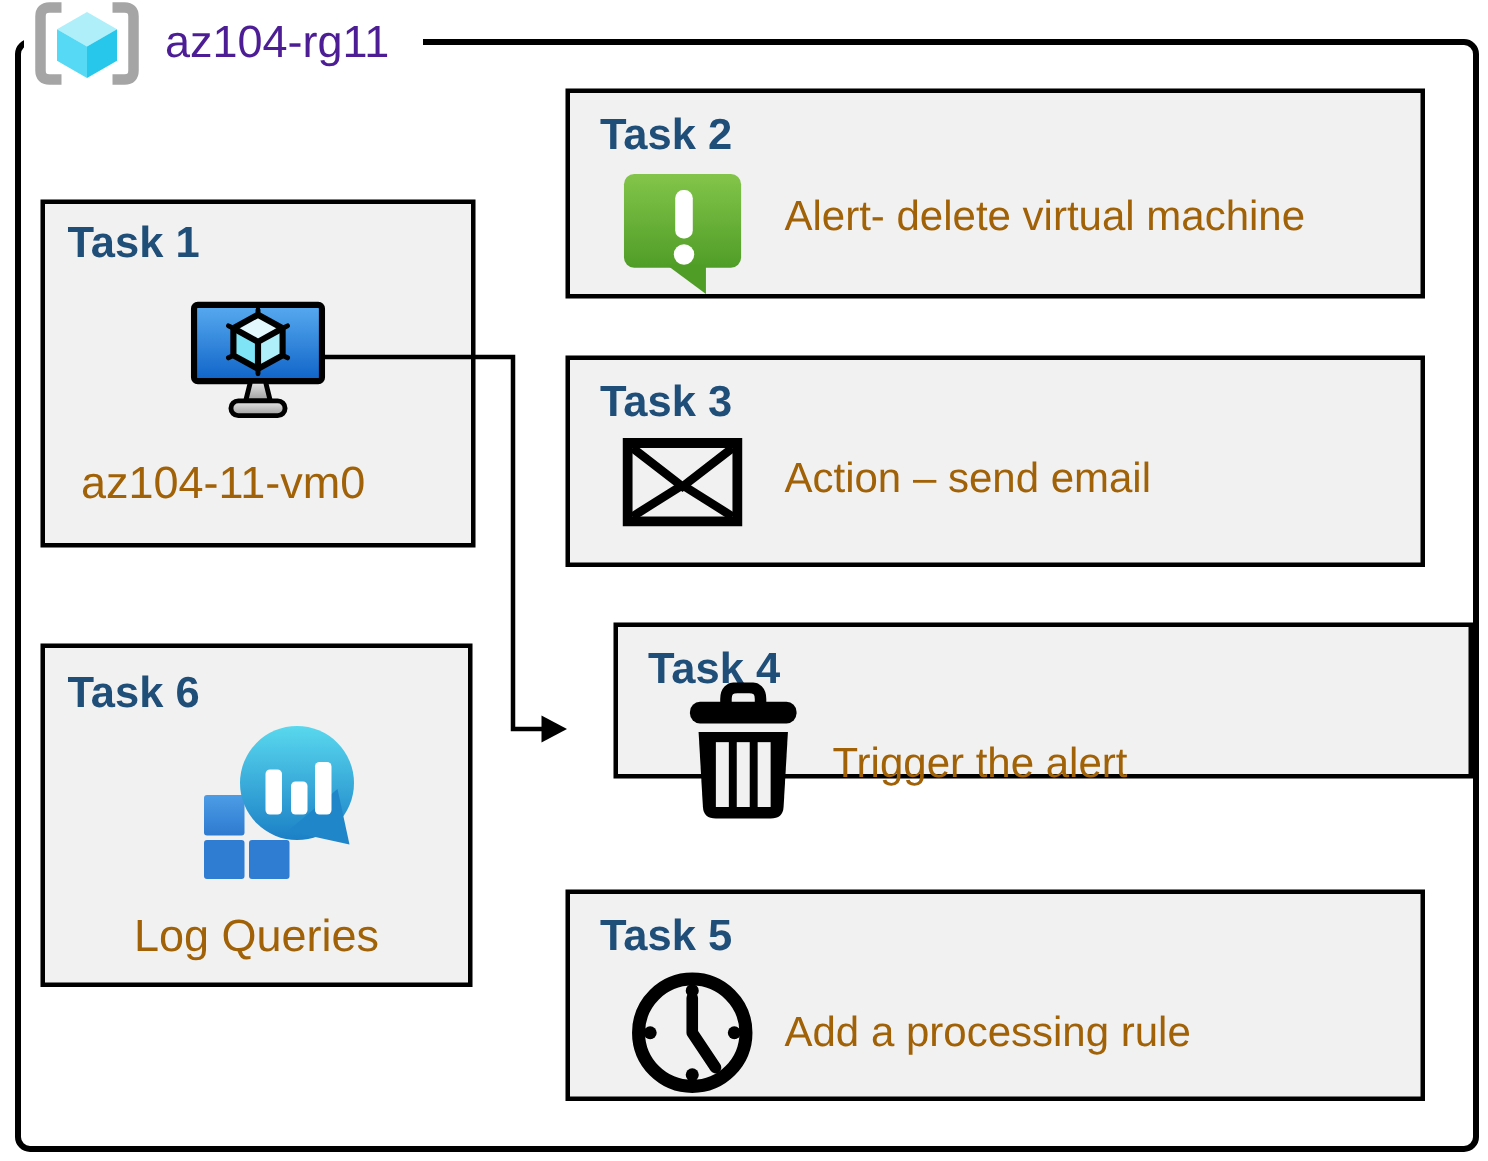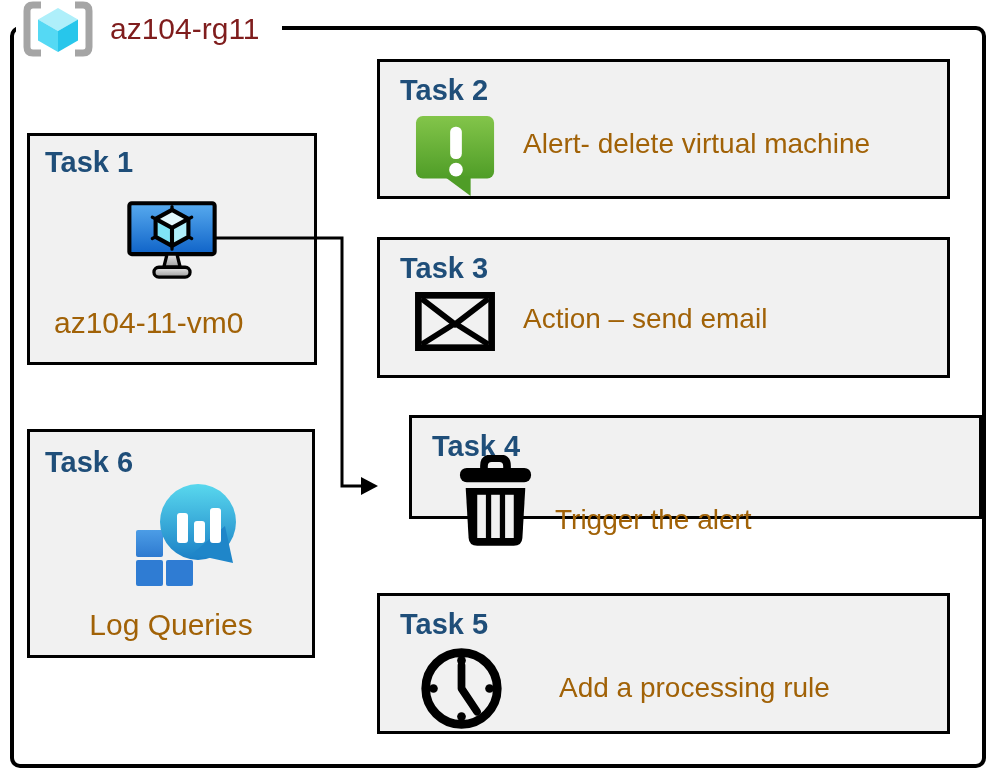--- a/index.html
+++ b/index.html
@@ -8,21 +8,21 @@
     font-family:"Liberation Sans",sans-serif;overflow:hidden;
   }
   .outer-border{
     position:absolute;left:10px;top:26px;width:976px;height:742px;
     border:4px solid #000;border-radius:10px;box-sizing:border-box;
   }
   .legend{
     position:absolute;left:16px;top:0;height:58px;z-index:6;
     display:flex;align-items:center;gap:14px;background:#fff;padding:0 22px 0 4px;
   }
-  .legend-text{font-size:30px;color:#7f1d1d;white-space:nowrap;}
+  .legend-text{font-size:30px;color:#4c1d95;white-space:nowrap;}
   .task-box{
     position:absolute;background:#F1F1F1;border:3px solid #000;
     box-sizing:border-box;z-index:2;
   }
   .task-title{
     position:absolute;font-size:29px;font-weight:700;color:#1F4E79;white-space:nowrap;
   }
   .task-label{
     position:absolute;font-size:28px;color:#a16207;white-space:nowrap;
   }
@@ -146,31 +146,31 @@
     <span class="icon" style="left:47px;top:37px;">
       <svg width="73" height="93" viewBox="0 0 76 96">
         <path d="M26 14 V11 Q26 3 34 3 H42 Q50 3 50 11 V14" fill="none" stroke="#000" stroke-width="8"></path>
         <rect x="1" y="13" width="74" height="15" rx="7" fill="#000"></rect>
         <path d="M7 34 H69 L66 86 Q65.5 94 57 94 H19 Q10.5 94 10 86 Z" fill="#000"></path>
         <rect x="19" y="41" width="9" height="45" fill="#F1F1F1"></rect>
         <rect x="33.5" y="41" width="9" height="45" fill="#F1F1F1"></rect>
         <rect x="48" y="41" width="9" height="45" fill="#F1F1F1"></rect>
       </svg>
     </span>
-    <span class="task-label" style="left:143px;top:86px;">Trigger the alert</span>
+    <span class="task-label" style="left:143px;top:75px;">Trigger the alert</span>
   </div>
 
   <div class="task-box" style="left:377px;top:593px;width:573px;height:141px;">
     <span class="task-title" style="left:20px;top:12px;">Task 5</span>
     <span class="icon" style="left:37px;top:48px;">
       <svg width="89" height="89" viewBox="0 0 92 92">
         <circle cx="46" cy="46" r="37" fill="none" stroke="#000" stroke-width="9"></circle>
         <circle cx="46" cy="17" r="4.5" fill="#000"></circle>
         <circle cx="75" cy="46" r="4.5" fill="#000"></circle>
         <circle cx="46" cy="75" r="4.5" fill="#000"></circle>
         <circle cx="17" cy="46" r="4.5" fill="#000"></circle>
         <path d="M46 22 V46 L62 70" fill="none" stroke="#000" stroke-width="8" stroke-linecap="round" stroke-linejoin="round"></path>
       </svg>
     </span>
-    <span class="task-label" style="left:143px;top:76px;margin-left:36px;">Add a processing rule</span>
+    <span class="task-label" style="left:143px;top:76px;">Add a processing rule</span>
   </div>
 
 </div>
 
 </body></html>

